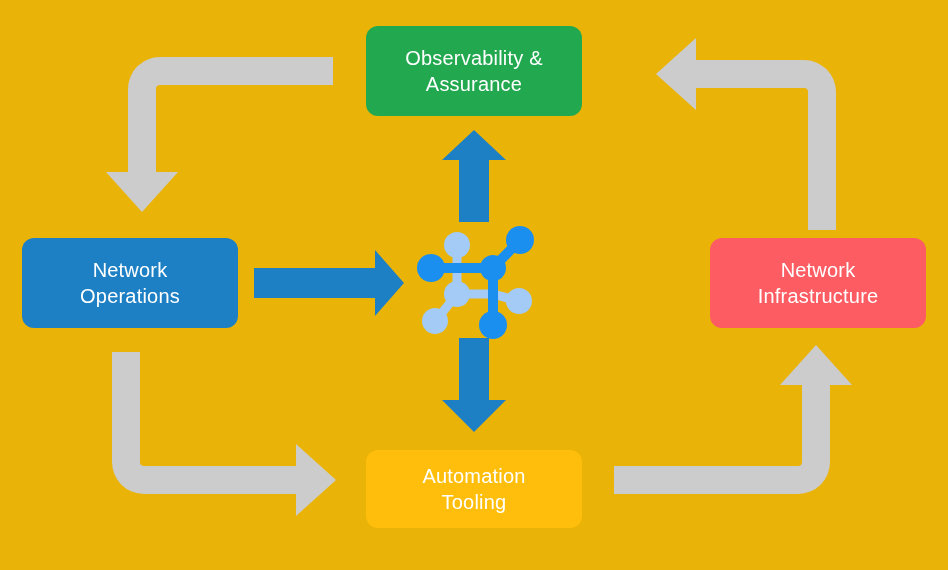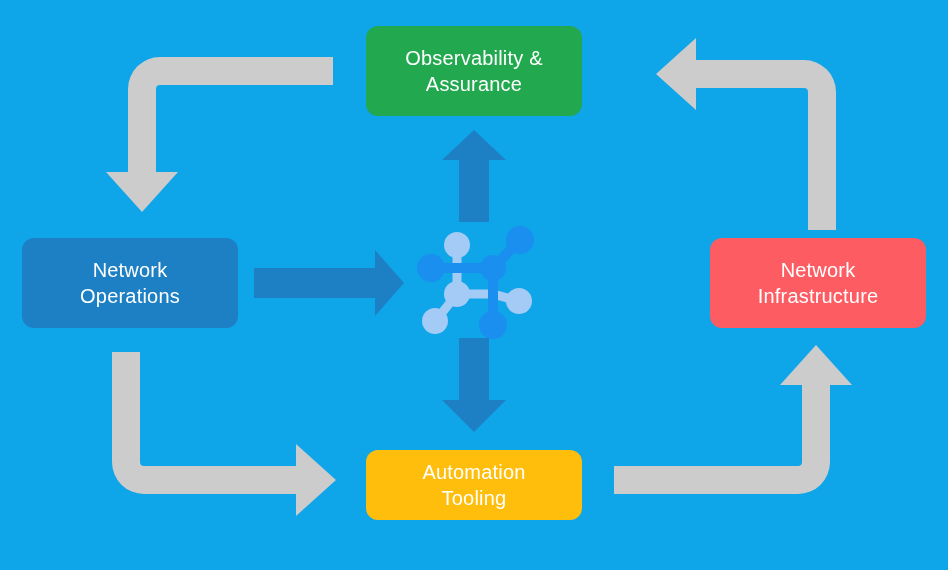--- a/index.html
+++ b/index.html
@@ -10,21 +10,21 @@
   body {
     width: 948px;
     height: 570px;
     overflow: hidden;
     font-family: "Liberation Sans", sans-serif;
   }
   #canvas {
     position: relative;
     width: 948px;
     height: 570px;
-    background: #0ea5e9;
+    background: #eab308;
   }
   #canvas > svg {
     position: absolute;
     left: 0;
     top: 0;
   }
   .node-box {
     position: absolute;
     box-sizing: border-box;
     border-radius: 12px;
@@ -47,21 +47,21 @@
   #box-observability {
     left: 366px;  top: 26px;  width: 216px; height: 90px;
   }
   #box-network-operations {
     left: 22px;   top: 238px; width: 216px; height: 90px;
   }
   #box-network-infrastructure {
     left: 710px;  top: 238px; width: 216px; height: 90px;
   }
   #box-automation-tooling {
-    left: 366px;  top: 450px; width: 216px; height: 70px;
+    left: 366px;  top: 450px; width: 216px; height: 78px;
   }
 </style>
 </head>
 <body>
 
 <div id="canvas">
 
   <svg width="948" height="570" viewBox="0 0 948 570">
 
     <g>

